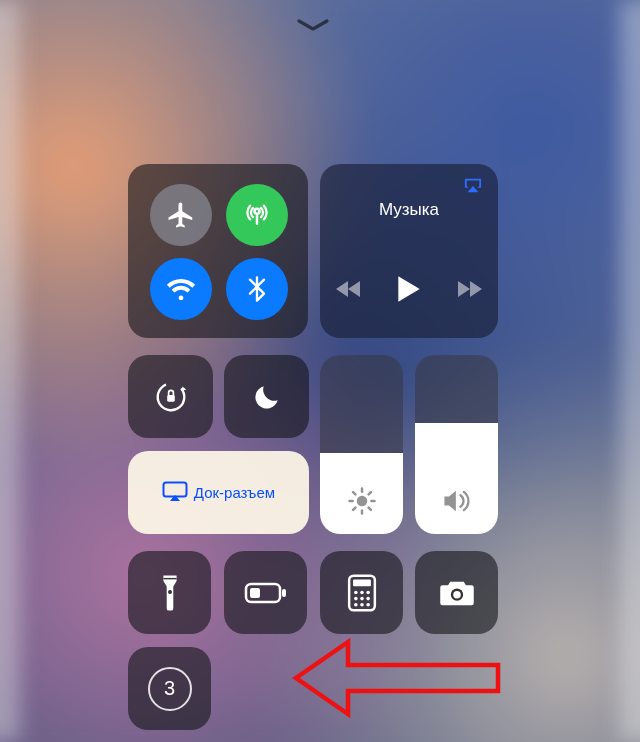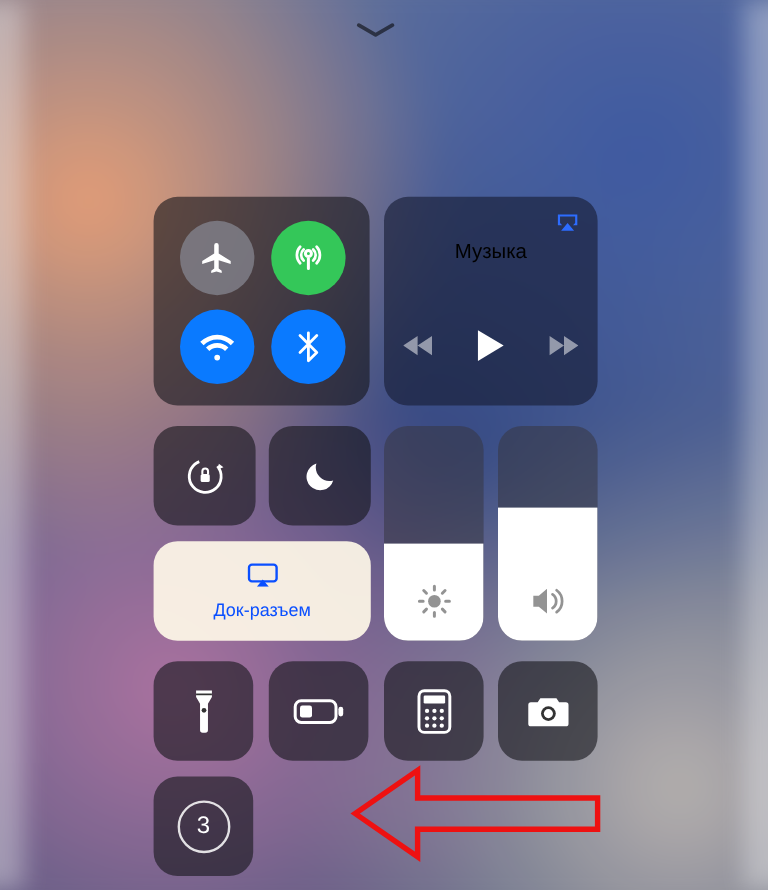--- a/index.html
+++ b/index.html
@@ -36,30 +36,30 @@
   .circ{position:absolute;width:62px;height:62px;border-radius:50%;display:flex;align-items:center;justify-content:center;}
   .circ svg{fill:#fff;}
   .airplane{left:22px;top:20px;background:rgba(130,130,140,.8);}
   .cell{left:98px;top:20px;background:#34c759;}
   .wifi{left:22px;top:94px;background:#0a7aff;}
   .bt{left:98px;top:94px;background:#0a7aff;}
 
   
   .media{left:222px;top:164px;width:178px;height:174px;background:rgba(25,30,55,0.65);}
   .airplay-ind{position:absolute;top:12px;right:14px;color:#2d6cff;}
-  .media-title{position:absolute;top:36px;left:0;right:0;text-align:center;color:#000000;font-size:17px;font-weight:500;}
+  .media-title{position:absolute;top:36px;left:0;right:0;text-align:center;color:#ffffff;font-size:17px;font-weight:500;}
   .transport{position:absolute;bottom:30px;left:0;right:0;display:flex;align-items:center;justify-content:center;gap:34px;}
   .transport .sk{opacity:.5;}
 
   
   .lock{left:30px;top:355px;width:85px;height:83px;display:flex;align-items:center;justify-content:center;}
   .dnd{left:126px;top:355px;width:85px;height:83px;display:flex;align-items:center;justify-content:center;}
 
   
-  .mirror{left:30px;top:451px;width:181px;height:83px;background:rgba(255,248,232,.92);display:flex;align-items:center;justify-content:center;gap:6px;flex-direction:column;}
+  .mirror{left:30px;top:451px;width:181px;height:83px;background:rgba(255,248,232,.92);display:flex;align-items:center;justify-content:center;gap:6px;}
   .mirror-text{color:#0a4fff;font-size:15px;font-weight:400;}
   .mirror-icon{color:#0a4fff;}
 
   
   .slider{top:355px;width:83px;height:179px;background:rgba(55,55,65,.55);overflow:hidden;}
   .slider .fill{position:absolute;left:0;right:0;bottom:0;background:#fff;}
   .brightness{left:222px;}
   .brightness .fill{height:45%;}
   .volume{left:317px;}
   .volume .fill{height:62%;}

